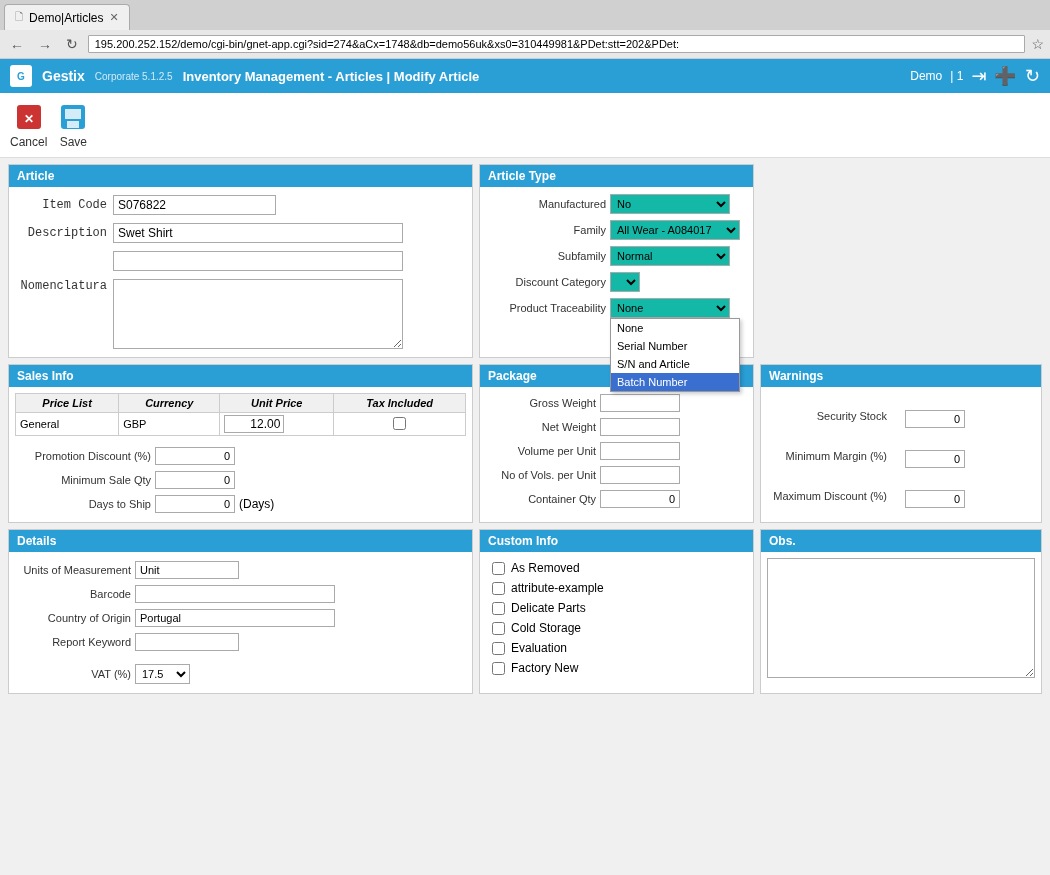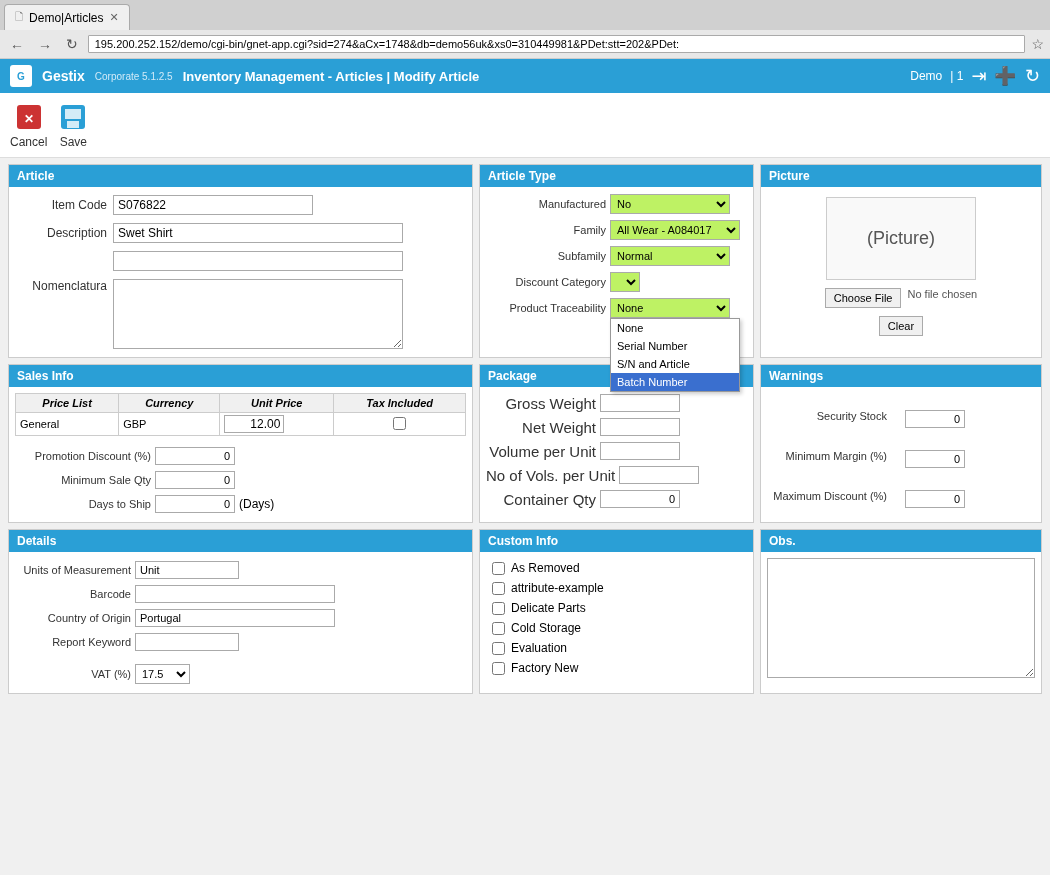--- a/index.html
+++ b/index.html
@@ -38,32 +38,32 @@
     .panels-row { display: flex; gap: 6px; }
     .panel { background: white; border: 1px solid #ccc; }
     .panel-header { background: #2a9fd6; color: white; padding: 4px 8px; font-weight: bold; font-size: 12px; }
 
     .article-panel { flex: 0 0 465px; }
     .article-type-panel { flex: 0 0 275px; }
     .picture-panel { flex: 1; }
 
     
     .form-row { display: flex; align-items: center; padding: 4px 8px; gap: 6px; }
-    .form-label { text-align: right; min-width: 90px; color: #333; }
+    .form-label { text-align: right; min-width: 90px; color: #333; font-family: Liberation Mono, monospace; }
     .form-input { border: 1px solid #aaa; padding: 2px 4px; background: white; }
-    .form-input-wide { width: 200px; }
+    .form-input-wide { width: 163px; }
     .form-input-full { width: 290px; }
     .form-textarea { width: 290px; height: 70px; border: 1px solid #aaa; padding: 2px 4px; resize: vertical; }
 
     .article-body { padding: 4px 0; }
 
     
     .at-form-row { display: flex; align-items: center; padding: 3px 6px; gap: 4px; }
     .at-label { text-align: right; min-width: 120px; color: #333; font-size: 11px; }
-    .at-select { border: 1px solid #aaa; padding: 2px; background: #bef264; font-size: 11px; }
+    .at-select { border: 1px solid #aaa; padding: 2px; background: #14b8a6; font-size: 11px; }
     .at-select-wide { width: 120px; }
     .at-select-sm { width: 30px; }
 
     
     .dropdown-overlay { position: relative; }
     .dropdown-list { position: absolute; top: 100%; left: 0; background: white; border: 1px solid #999; z-index: 100; width: 130px; box-shadow: 2px 2px 4px rgba(0,0,0,0.2); }
     .dropdown-item { padding: 3px 6px; cursor: pointer; font-size: 11px; }
     .dropdown-item-selected { background: #3a6fcf; color: white; }
 
     
@@ -83,21 +83,21 @@
     .price-table th { background: #f0f0f0; border: 1px solid #ccc; padding: 3px 6px; text-align: center; font-size: 11px; font-style: italic; }
     .price-table td { border: 1px solid #ccc; padding: 2px 4px; font-size: 11px; }
     .price-input { width: 60px; border: 1px solid #aaa; text-align: right; padding: 1px 3px; }
 
     .sales-row { display: flex; align-items: center; padding: 3px 6px; gap: 4px; }
     .sales-label { text-align: right; min-width: 130px; color: #333; font-size: 11px; }
     .sales-input { border: 1px solid #aaa; padding: 2px 4px; width: 80px; text-align: right; background: white; font-size: 11px; }
 
     
     .pkg-row { display: flex; align-items: center; padding: 3px 6px; gap: 4px; }
-    .pkg-label { text-align: right; min-width: 110px; color: #333; font-size: 15px; }
+    .pkg-label { text-align: right; min-width: 110px; color: #333; font-size: 11px; }
     .pkg-input { border: 1px solid #aaa; padding: 2px 4px; width: 80px; text-align: right; background: white; font-size: 11px; }
 
     
     .warn-row { display: flex; align-items: flex-start; padding: 3px 6px; gap: 18px; margin-top: 16px; }
     .warn-label { text-align: right; min-width: 120px; color: #333; font-size: 11px; }
     .warn-input { border: 1px solid #aaa; padding: 2px 4px; width: 60px; text-align: right; background: white; font-size: 11px; }
 
     
     .details-panel { flex: 0 0 465px; }
     .custominfo-panel { flex: 0 0 275px; }
@@ -242,33 +242,20 @@
               <div class="dropdown-item">None</div>
               <div class="dropdown-item">Serial Number</div>
               <div class="dropdown-item">S/N and Article</div>
               <div class="dropdown-item dropdown-item-selected">Batch Number</div>
             </div>
           </div>
         </div>
       </div>
     </div>
 
-    <div class="panel picture-panel">
-      <div class="panel-header">Picture</div>
-      <div class="picture-body">
-        <div class="picture-placeholder">(Picture)</div>
-        <div class="picture-buttons">
-          <button class="picture-btn">Choose File</button>
-          <span class="picture-file-label">No file chosen</span>
-        </div>
-        <div>
-          <button class="picture-btn">Clear</button>
-        </div>
-      </div>
-    </div>
 
   </div>
 
   <div class="panels-row">
 
     <div class="panel sales-panel">
       <div class="panel-header">Sales Info</div>
       <div class="sales-body">
         <table class="price-table">
           <thead>

